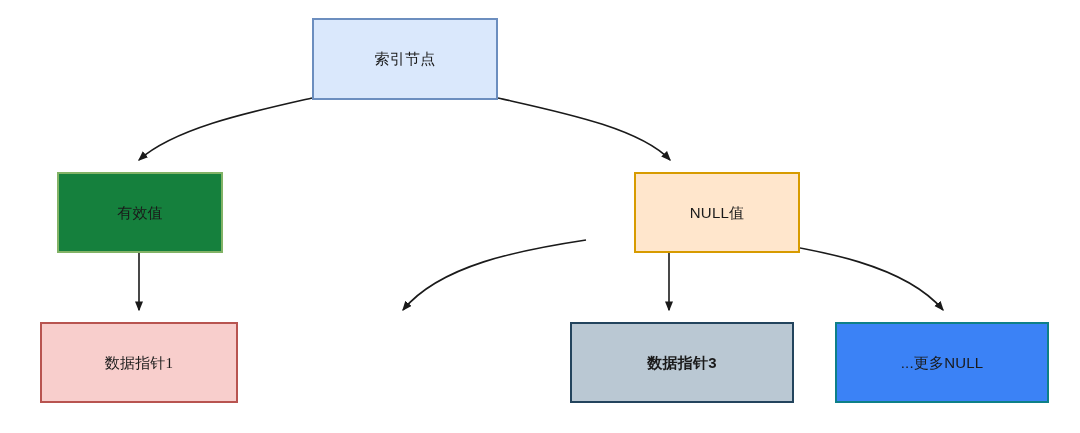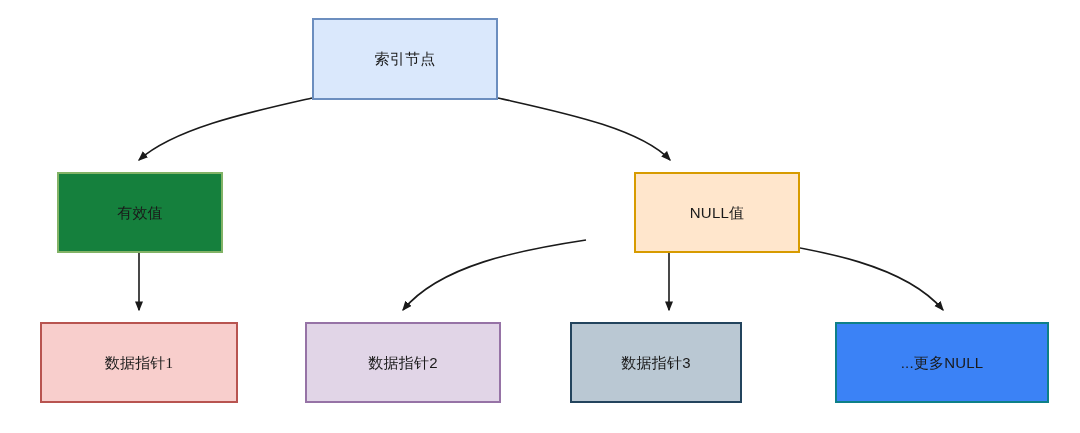--- a/index.html
+++ b/index.html
@@ -63,22 +63,22 @@
     left: 40px;   top: 322px;  width: 198px; height: 81px;
     background: #f8cecc; border-color: #b85450; font-family: Liberation Serif, serif;
   }
   
   #node-ptr2 {
     left: 305px;  top: 322px;  width: 196px; height: 81px;
     background: #e1d5e7; border-color: #9673a6;
   }
   
   #node-ptr3 {
-    left: 570px;  top: 322px;  width: 172px; height: 81px;
-    background: #bac8d3; border-color: #23445d;
+    left: 570px;  top: 322px;  width: 224px; height: 81px;
+    background: #bac8d3; border-color: #23445d; font-weight: bold;
   }
   
   #node-more {
     left: 835px;  top: 322px;  width: 214px; height: 81px;
     background: #3b82f6; border-color: #0e8088;
   }
 </style>
 </head>
 <body>
 
@@ -113,23 +113,20 @@
   </div>
 
   <div class="node" id="node-null">
     <span class="node-label">NULL值</span>
   </div>
 
   <div class="node" id="node-ptr1">
     <span class="node-label">数据指针1</span>
   </div>
 
-  <div class="node" id="node-ptr2">
-    <span class="node-label">数据指针2</span>
-  </div>
 
   <div class="node" id="node-ptr3">
     <span class="node-label">数据指针3</span>
   </div>
 
   <div class="node" id="node-more">
     <span class="node-label">...更多NULL</span>
   </div>
 
 </div>

